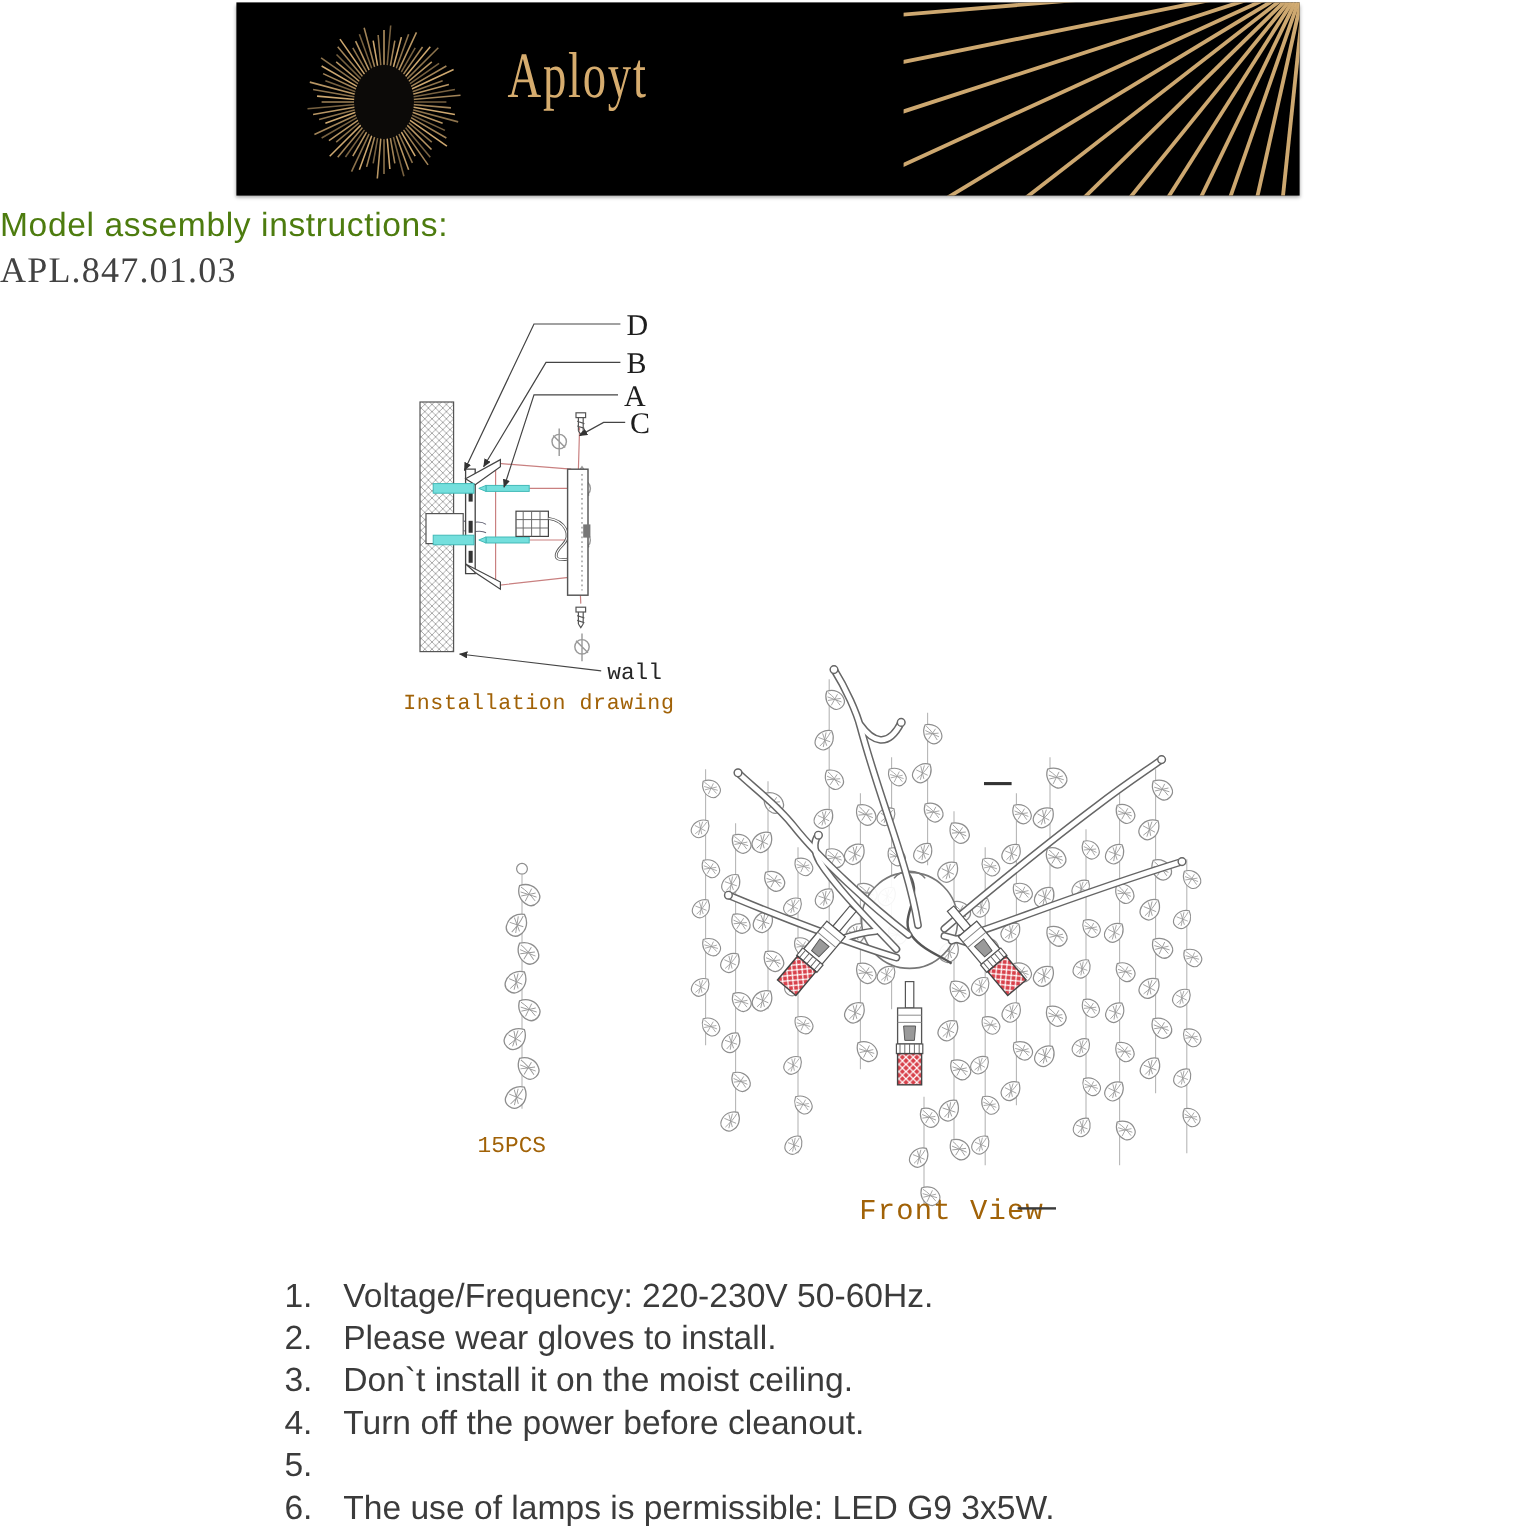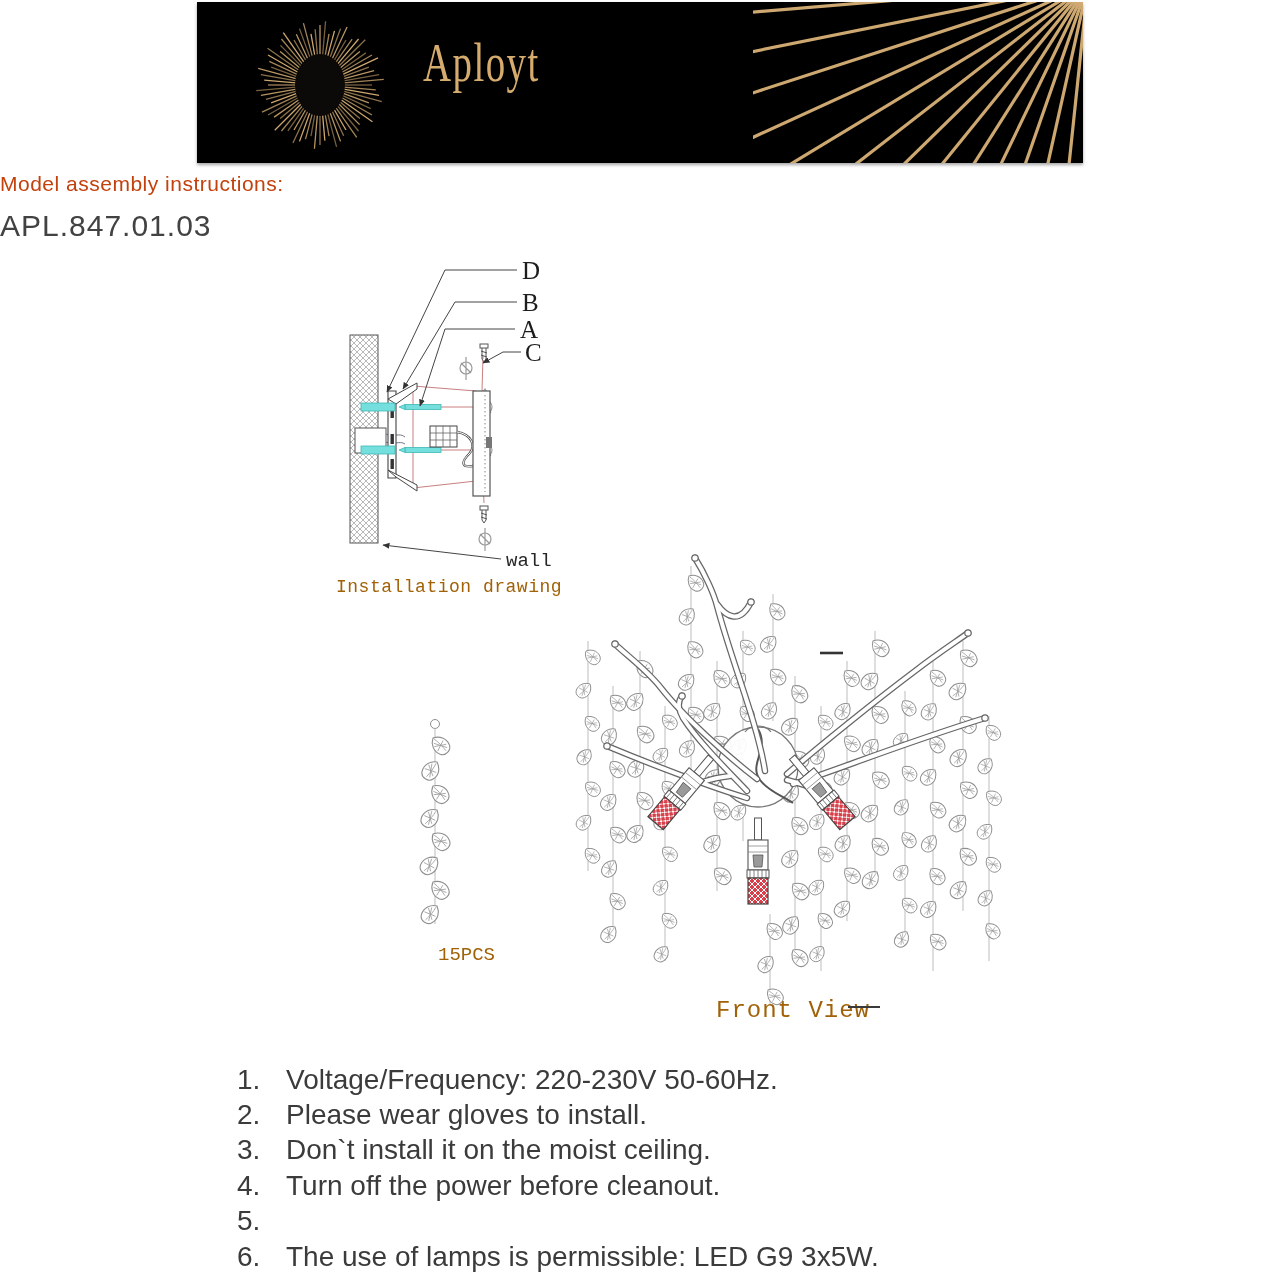--- a/index.html
+++ b/index.html
@@ -6,27 +6,27 @@
   body{width:1280px;height:1280px;position:relative;background:#ffffff;overflow:hidden;
        font-family:"Liberation Sans",sans-serif;}
   .abs{position:absolute;}
 
   
   .banner{left:197px;top:2px;width:886px;height:161px;background:#000000;
           box-shadow:0 2px 3px rgba(0,0,0,.35);}
   .brand{left:226px;top:30px;color:#d6ac6e;font-family:"Liberation Serif",serif;
          font-size:54px;letter-spacing:2px;transform:scaleX(.72);transform-origin:left top;
          font-weight:400;}
-  .title1{position:absolute;top:172px;width:1280px;font-size:21px;color:#c2410c;letter-spacing:.5px;}
-  .title2{position:absolute;top:209px;width:1280px;font-size:30px;color:#424242;letter-spacing:1px;}
+  .title1{position:absolute;top:172px;width:1280px;font-size:28px;color:#4d7c0f;letter-spacing:.5px;}
+  .title2{position:absolute;top:209px;width:1280px;font-size:30px;color:#424242;letter-spacing:1px;font-family:Liberation Serif, serif;}
 
   
   .cad{font-family:"Liberation Mono",monospace;color:#a16207;}
   .cap-install{left:336px;top:577px;font-size:18px;letter-spacing:.5px;}
-  .cap-pcs{left:398px;top:944px;font-size:19px;margin-left:40px;}
+  .cap-pcs{left:398px;top:944px;font-size:19px;}
   .cap-front{left:716px;top:997px;font-size:24px;letter-spacing:1px;}
   .front-dash{left:848px;top:1006px;width:32px;height:0;border-top:2px solid #3a3a3a;}
 
   
   .inst-row{position:absolute;left:237px;width:860px;display:flex;font-size:28px;color:#3b3b3b;}
   .inst-row .n{width:49px;flex:0 0 49px;}
   svg text{user-select:none;}
 </style>
 </head>
 <body>

